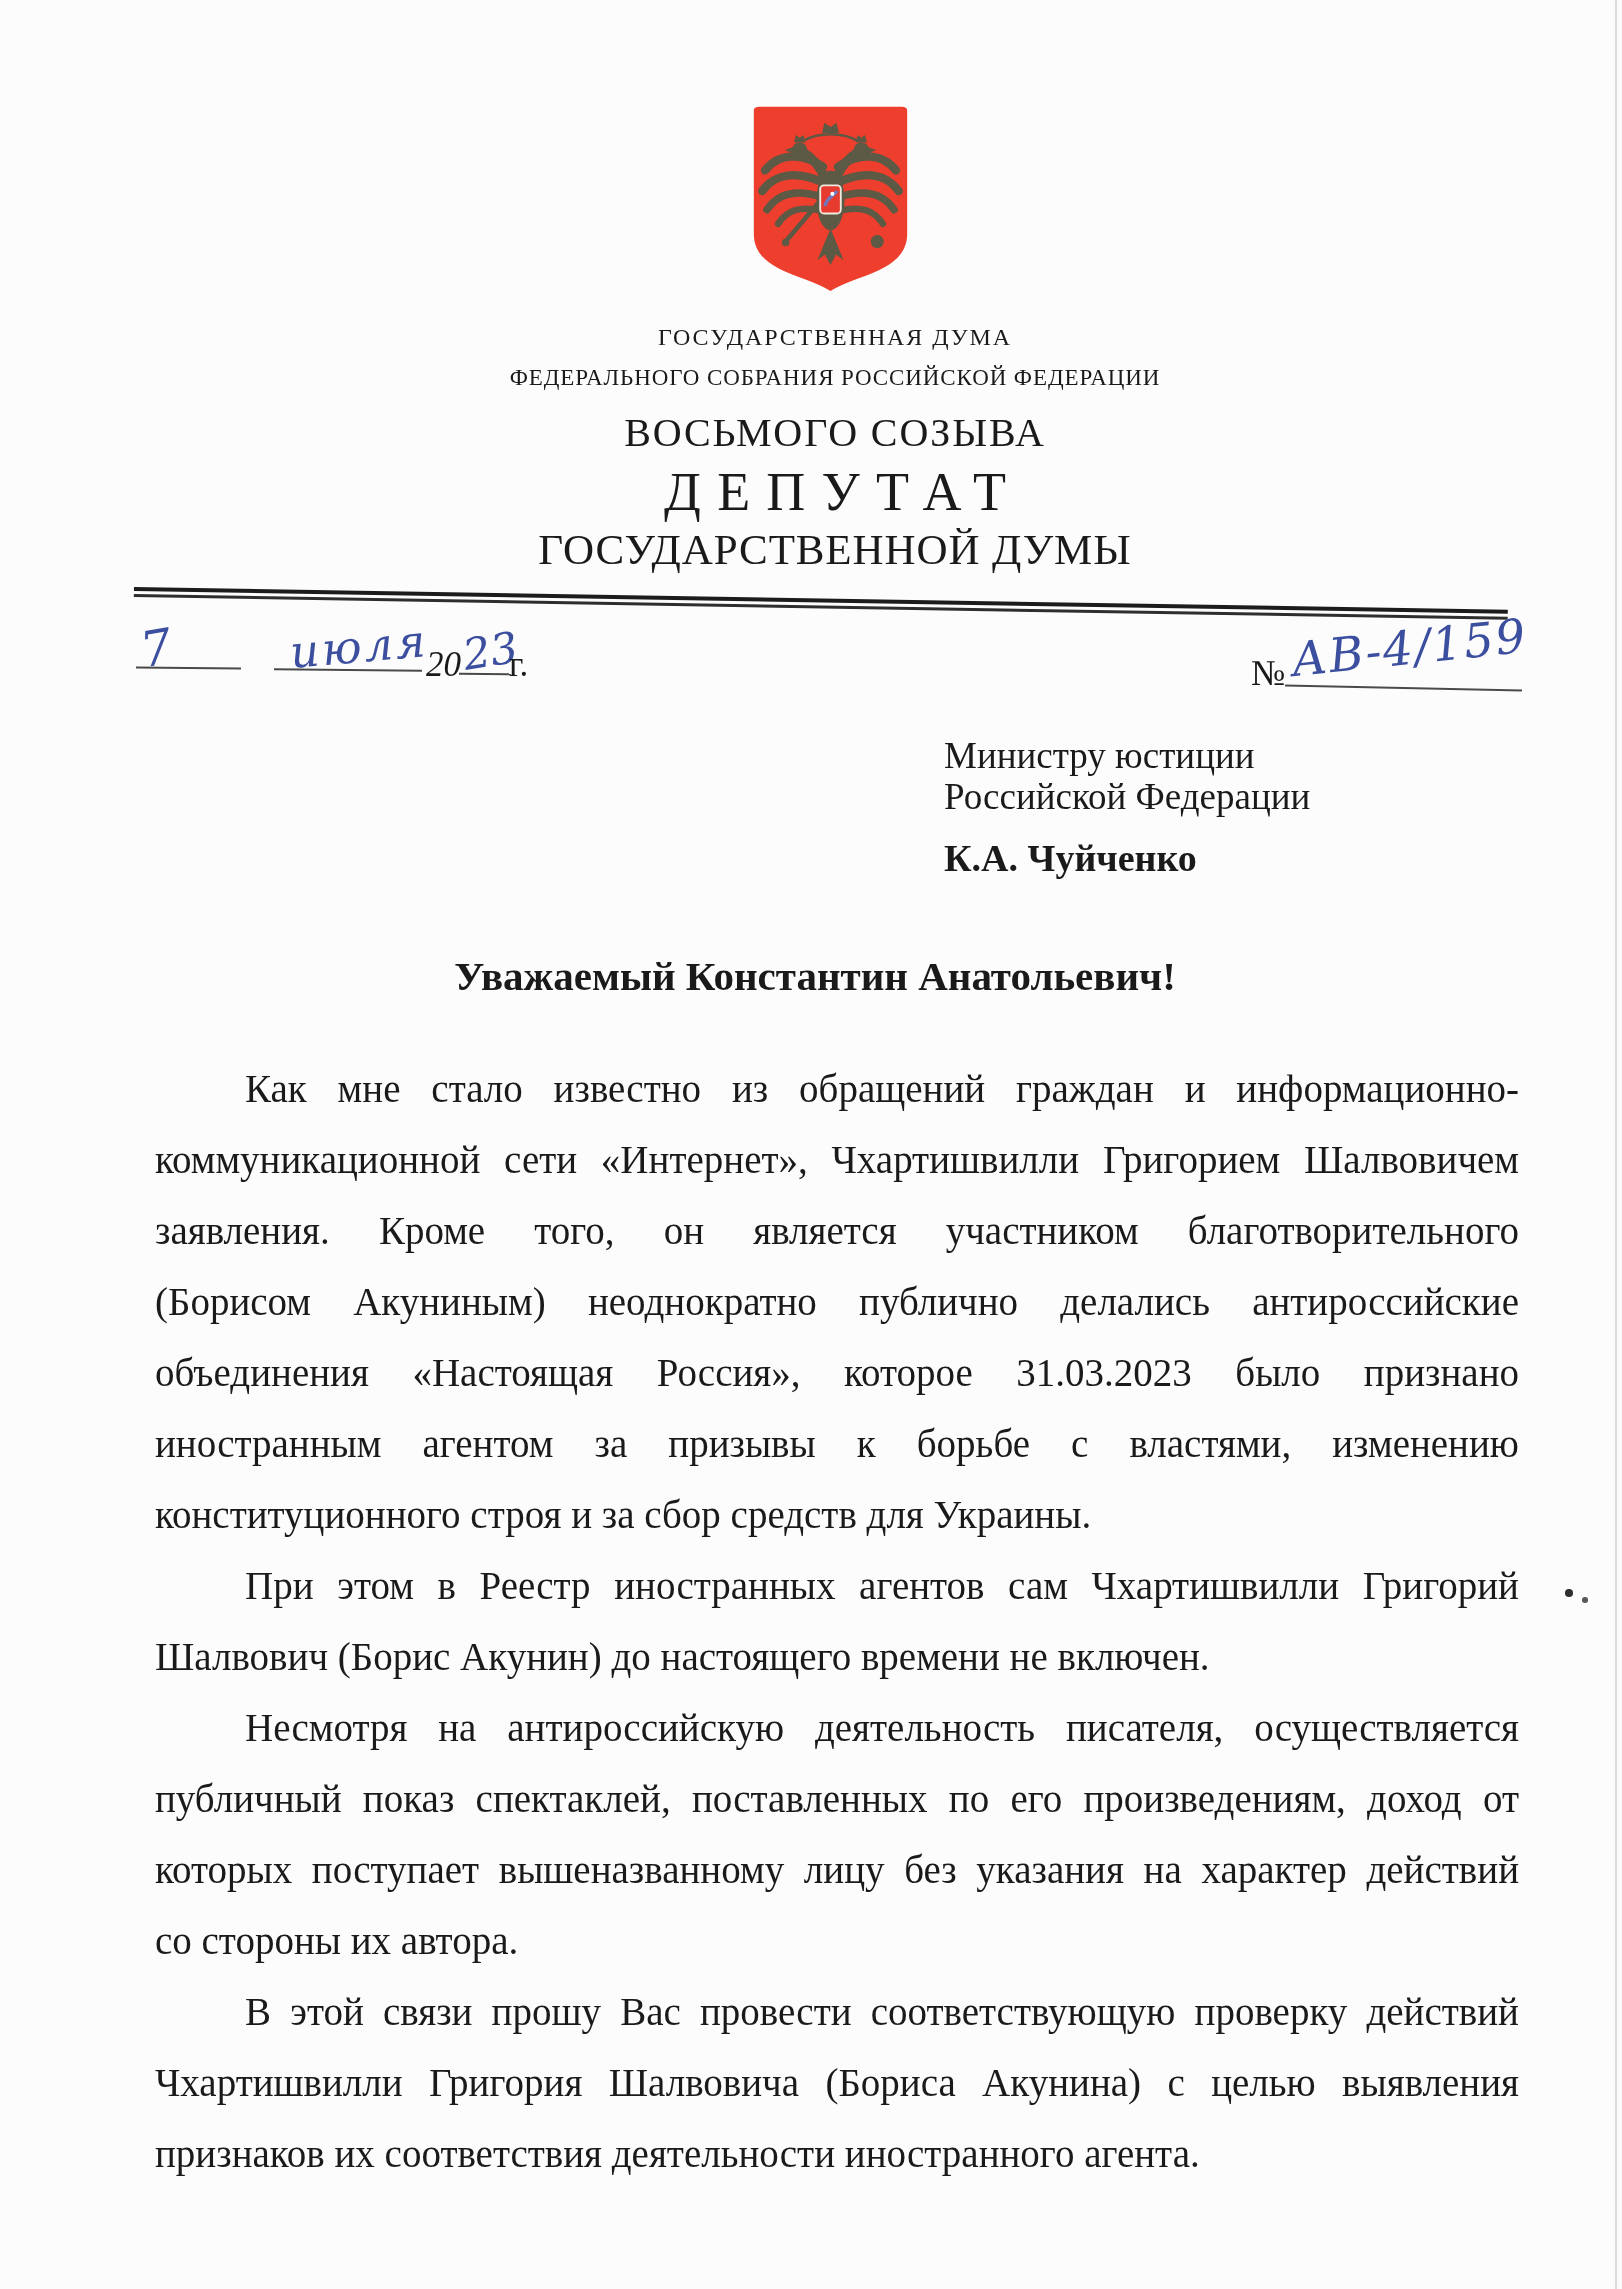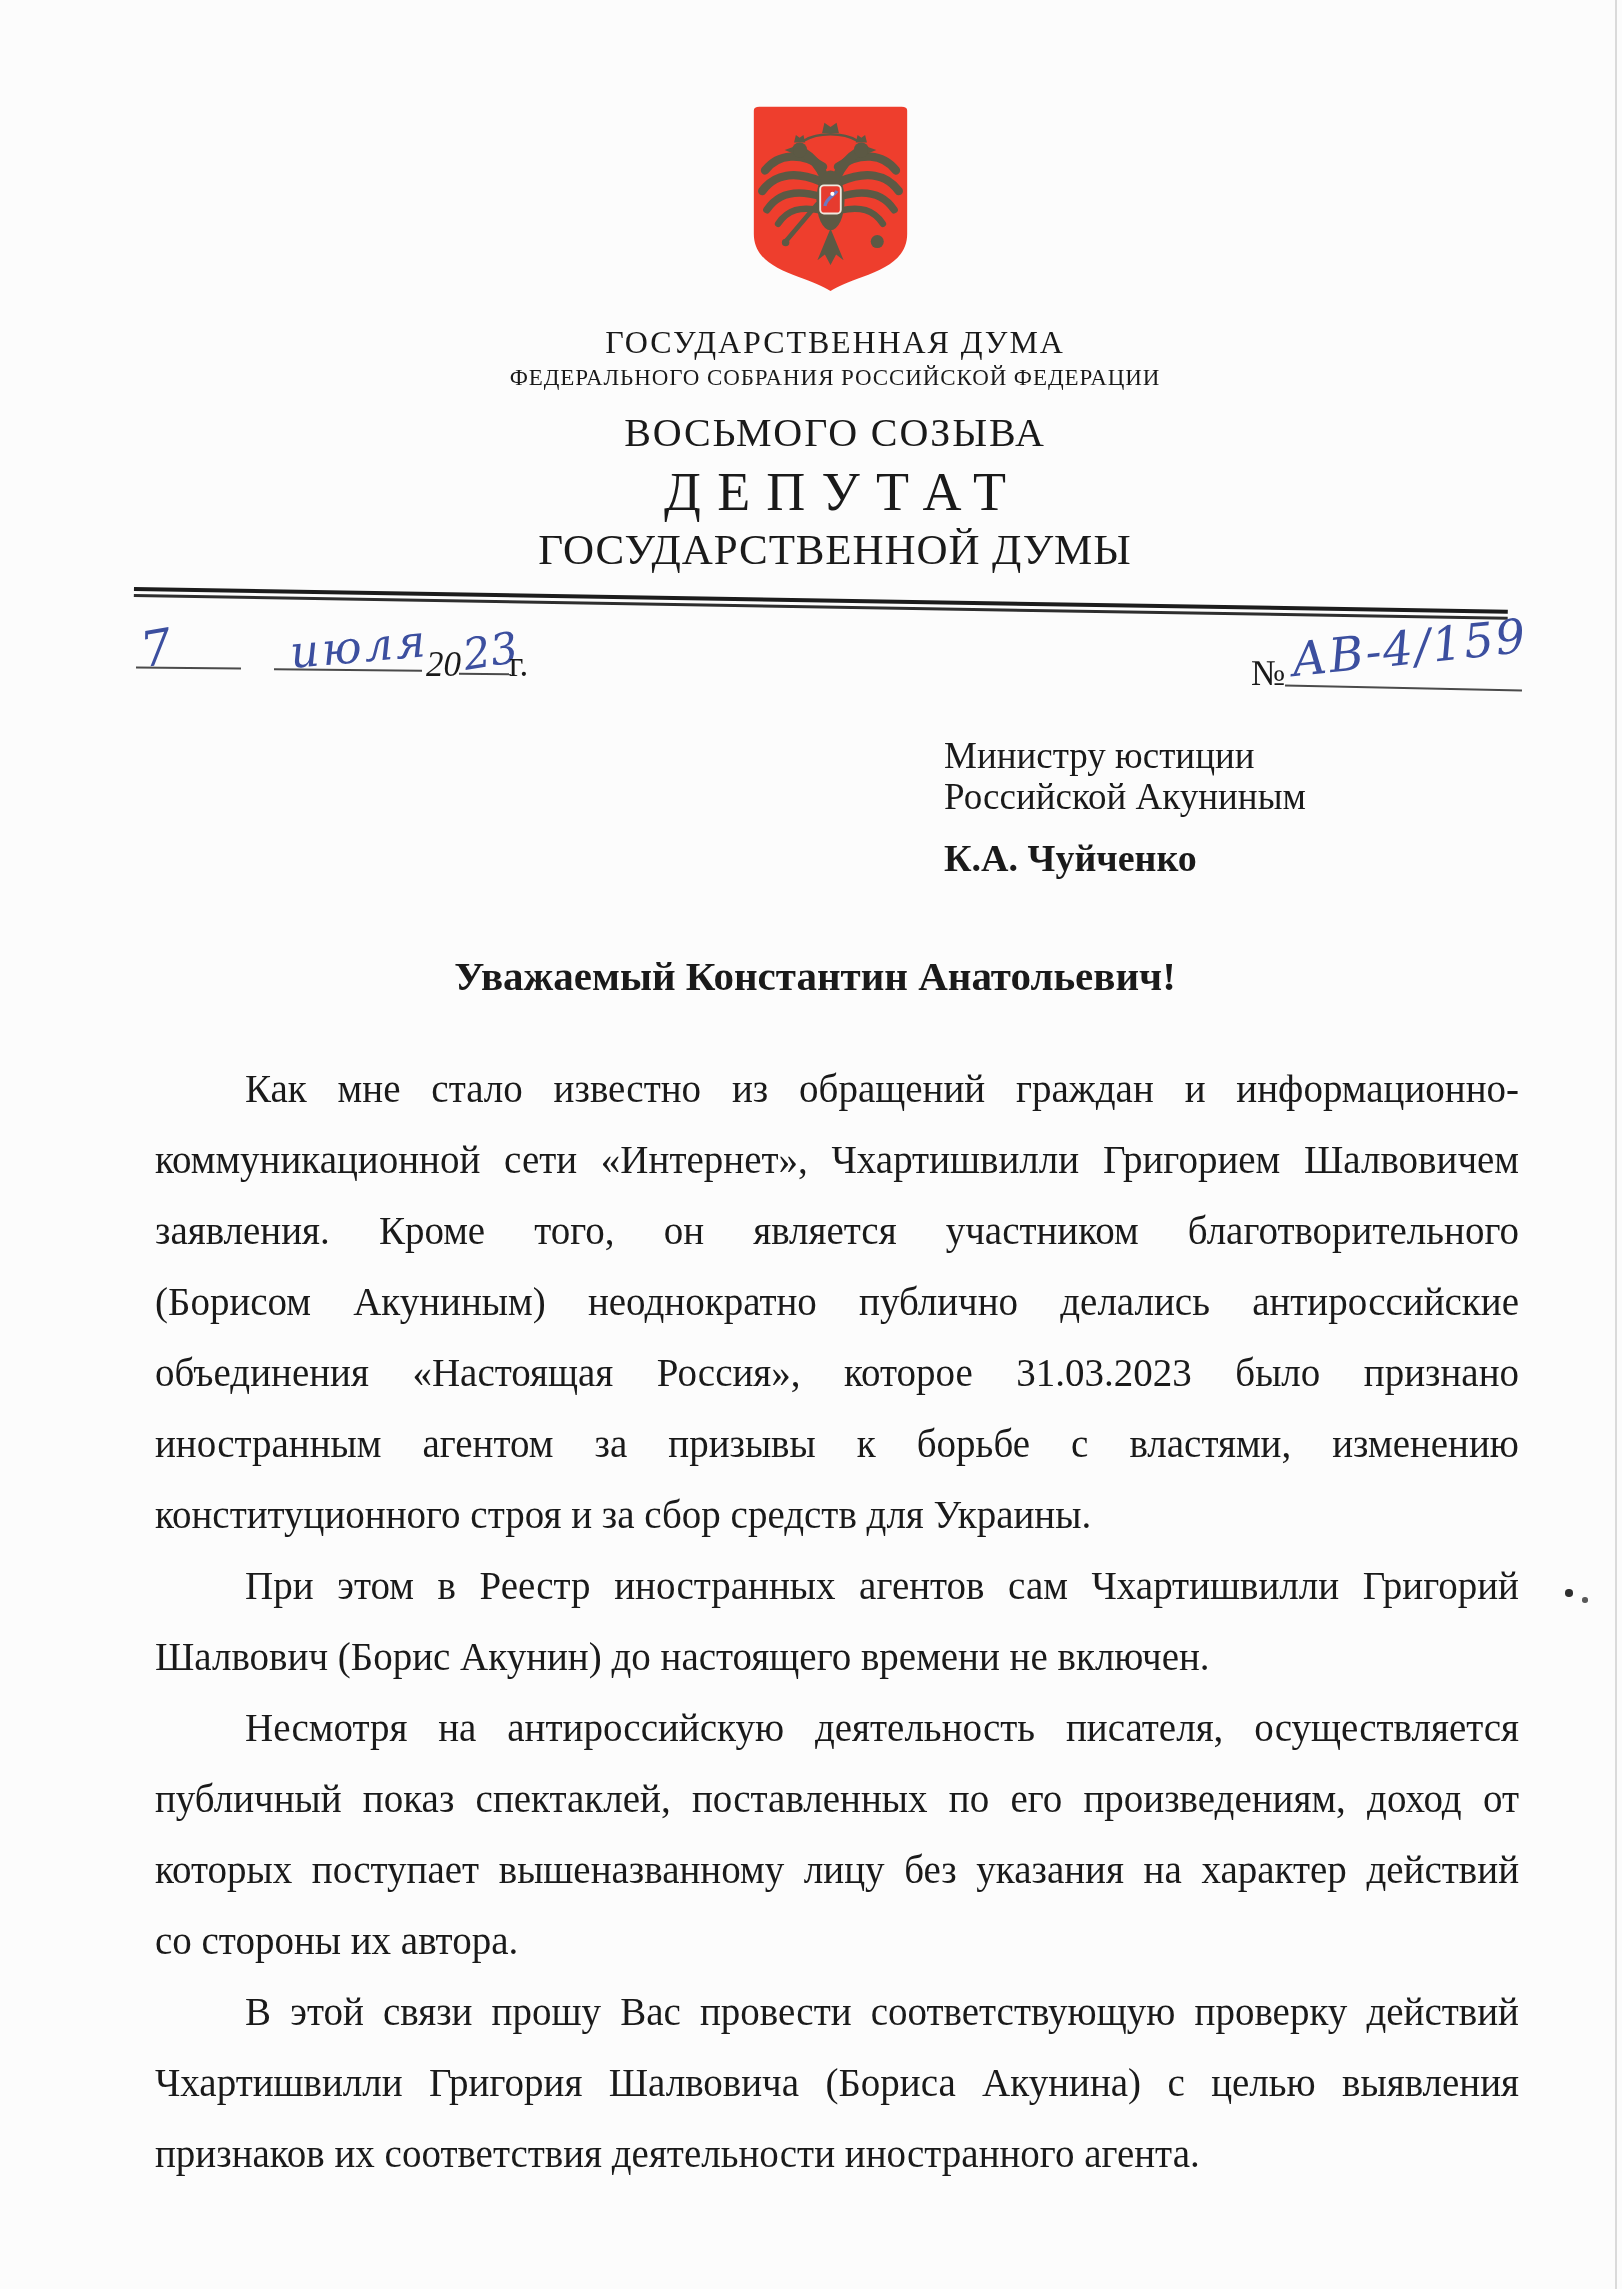--- a/index.html
+++ b/index.html
@@ -4,21 +4,21 @@
 <style>
   html,body{margin:0;padding:0;background:#e9e9e9;}
   .page{
     position:relative;width:1623px;height:2290px;background:#fcfcfc;
     font-family:"Liberation Serif","DejaVu Serif",serif;color:#1a1a1a;overflow:hidden;
   }
   
   .emblem{position:absolute;left:746px;top:105px;width:169px;height:187px;}
   
   .head-wrap{position:absolute;left:47px;top:0;width:1576px;text-align:center;}
-  .org1{position:absolute;left:0;right:0;top:324px;font-size:32px;letter-spacing:1.9px;}
+  .org1{position:absolute;left:0;right:0;top:324px;font-size:24px;letter-spacing:1.9px;}
   .org2{position:absolute;left:0;right:0;top:365px;font-size:23px;letter-spacing:0.9px;}
   .org3{position:absolute;left:0;right:0;top:409px;font-size:40px;letter-spacing:1.9px;}
   .dep-title{position:absolute;left:0;right:0;top:461px;font-size:54px;letter-spacing:.30em;text-indent:.30em;}
   .dep-sub{position:absolute;left:0;right:0;top:525px;font-size:43px;letter-spacing:0.9px;}
   
   .rule{position:absolute;left:134px;top:587px;width:1374px;transform:rotate(0.95deg);transform-origin:left top;}
   .rule .r1{height:3.7px;background:#1c1c1c;}
   .rule .r2{height:2.8px;background:#2e2e2e;margin-top:3.7px;}
   
   .hw{font-style:italic;font-family:"DejaVu Serif","Liberation Serif",serif;}
@@ -112,21 +112,21 @@
   <div class="hw date-year-hw" style="color:#3c4f9f">23</div>
   <div class="u u3"></div>
   <div class="date-era">г.</div>
 
   <div class="ref-label">№</div>
   <div class="hw ref-value" style="color:#3c4f9f">АВ-4/159</div>
   <div class="u u4"></div>
 
   <div class="recipient">
     <div>Министру юстиции</div>
-    <div>Российской Акуниным</div>
+    <div>Российской Федерации</div>
     <div class="name">К.А. Чуйченко</div>
   </div>
 
   <div class="salutation">Уважаемый Константин Анатольевич!</div>
 
   <div class="body-text">
       <div class="body-line first">Как мне стало известно из обращений граждан и информационно-</div>
       <div class="body-line">коммуникационной сети «Интернет», Чхартишвилли Григорием Шалвовичем</div>
       <div class="body-line">заявления. Кроме того, он является участником благотворительного</div>
       <div class="body-line">(Борисом Акуниным) неоднократно публично делались антироссийские</div>

